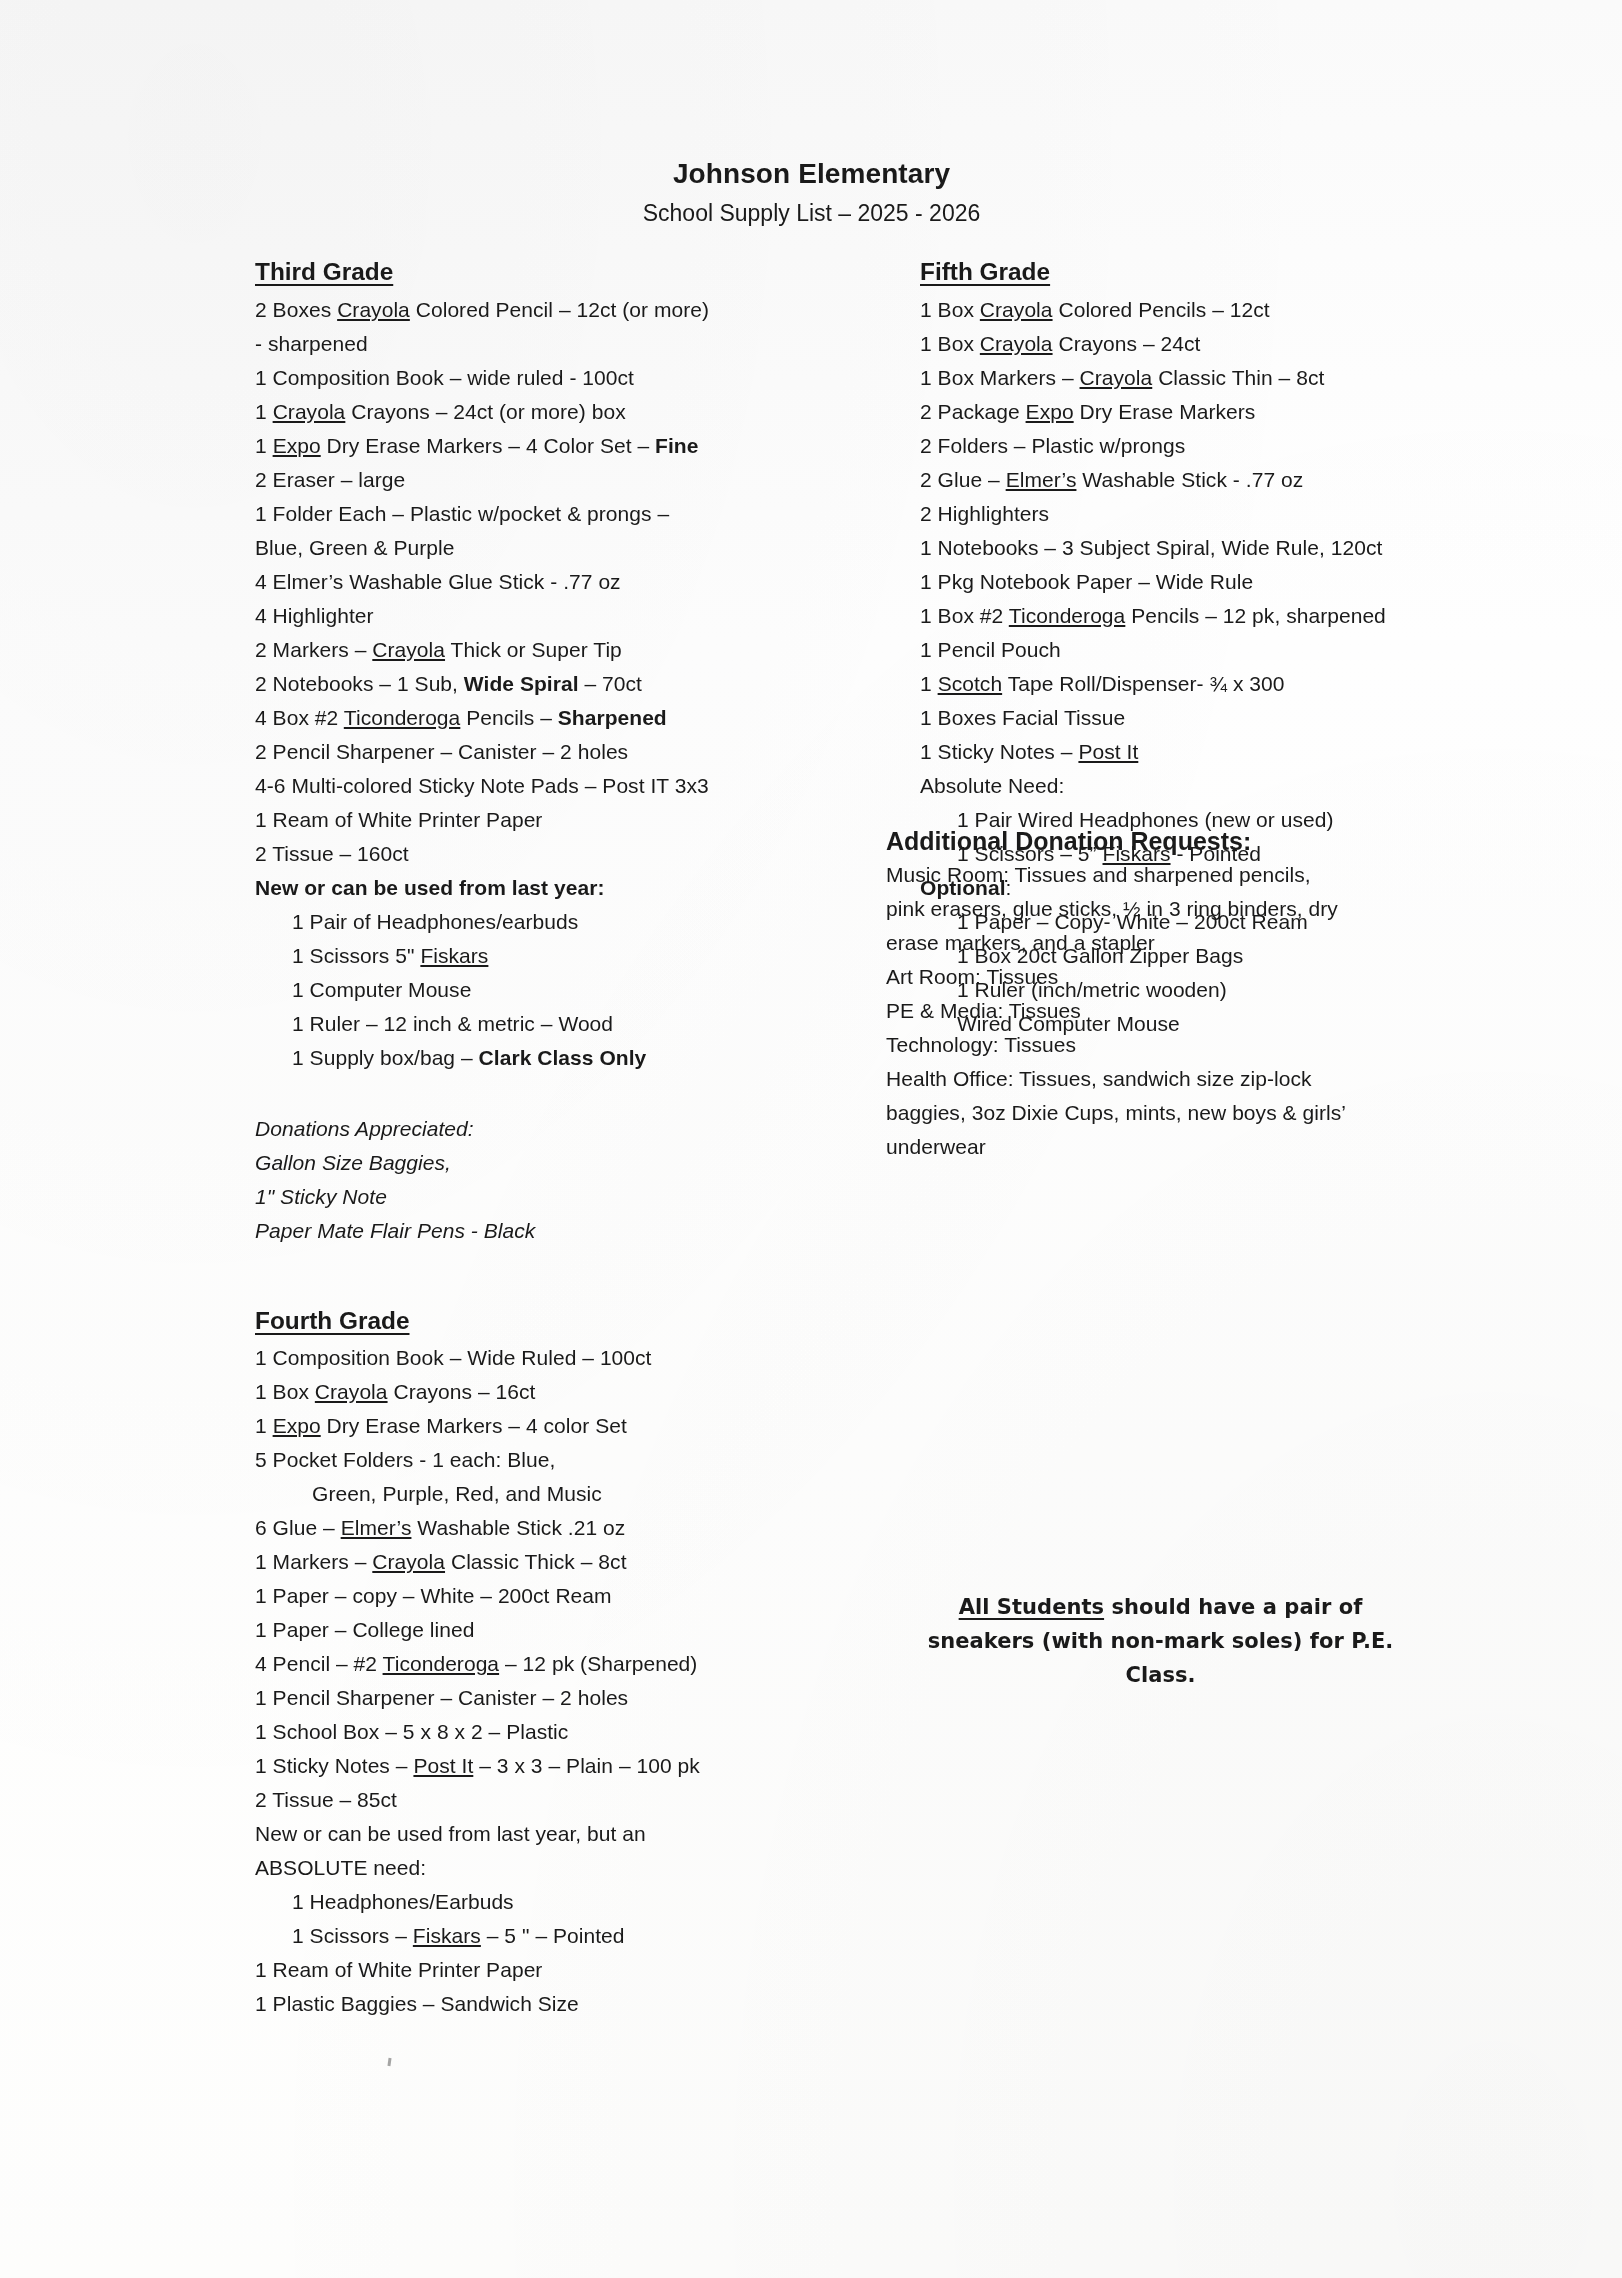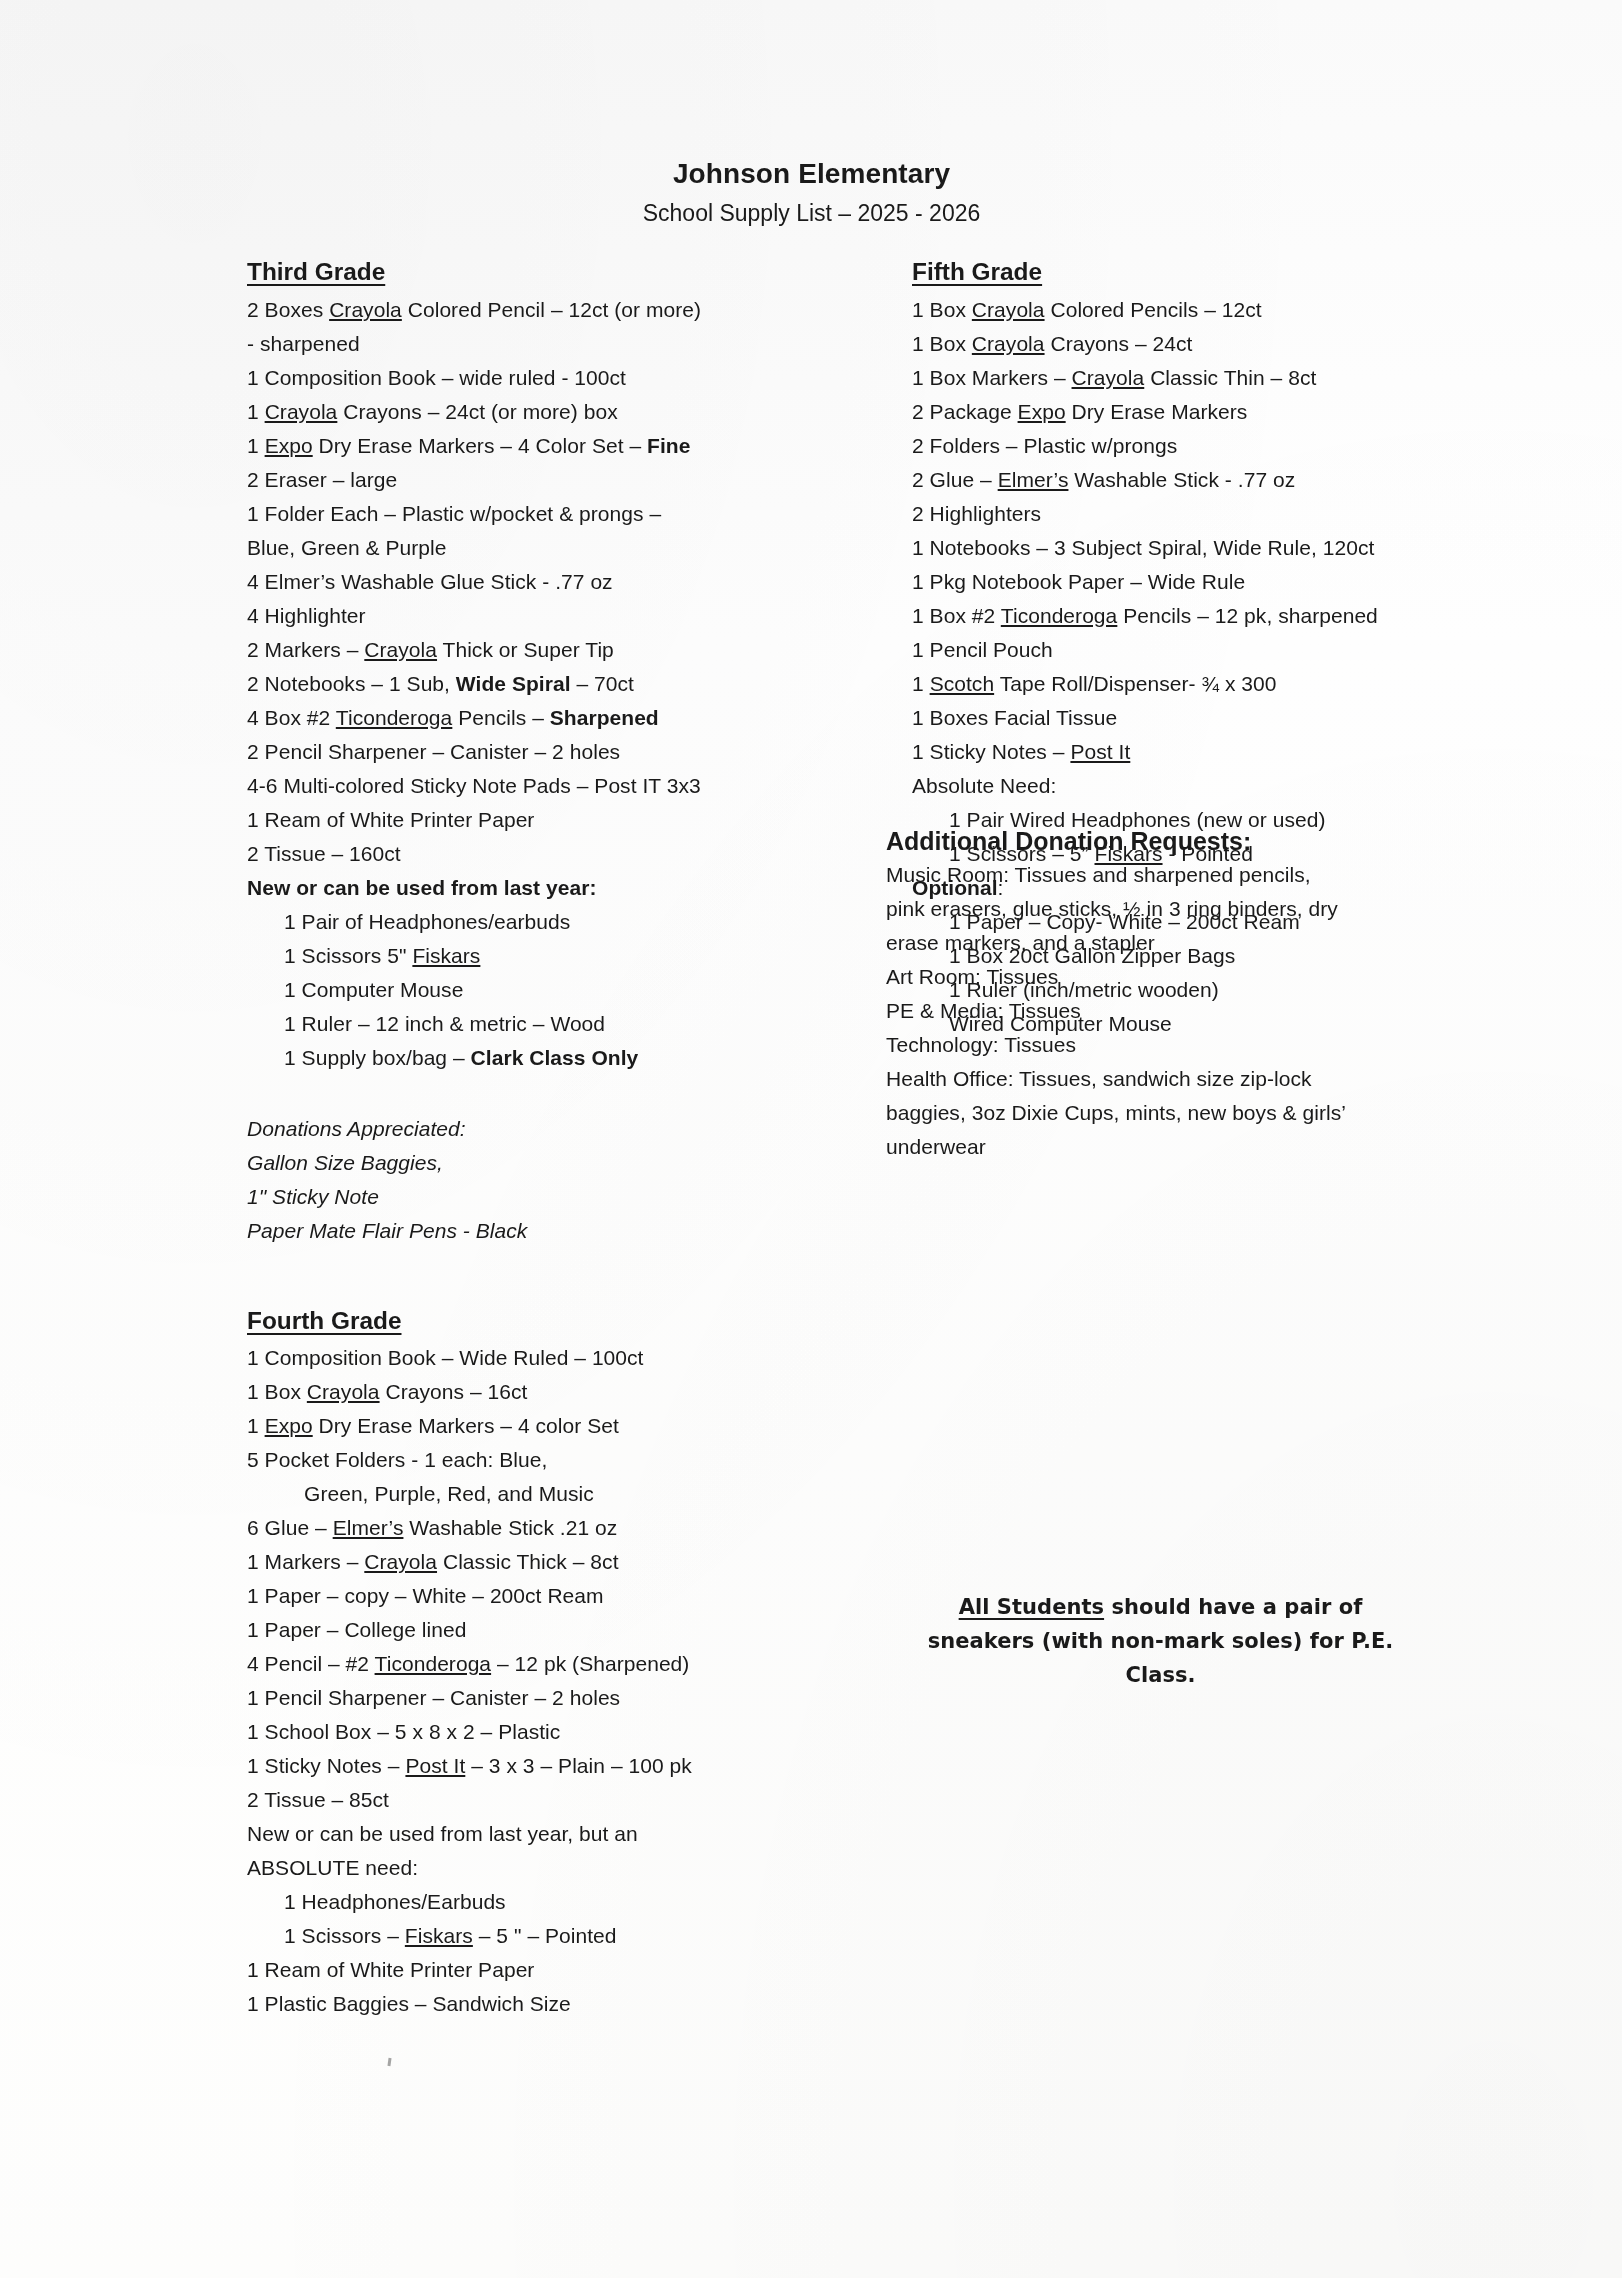--- a/index.html
+++ b/index.html
@@ -52,20 +52,21 @@
 
   .columns {
     position: absolute;
     top: 256px;
     left: 0;
     width: 1623px;
   }
   .col {
     position: absolute;
     top: 0;
+    margin-left: 8px;
   }
   .col-left  { left: 247px;  width: 517px; }
   .col-right { left: 912px;  width: 575px; }
 
   .grade-heading {
     font-size: 24.4px;
     font-weight: bold;
     text-decoration: underline;
     text-underline-offset: 3.9px;
     line-height: 1.3;

